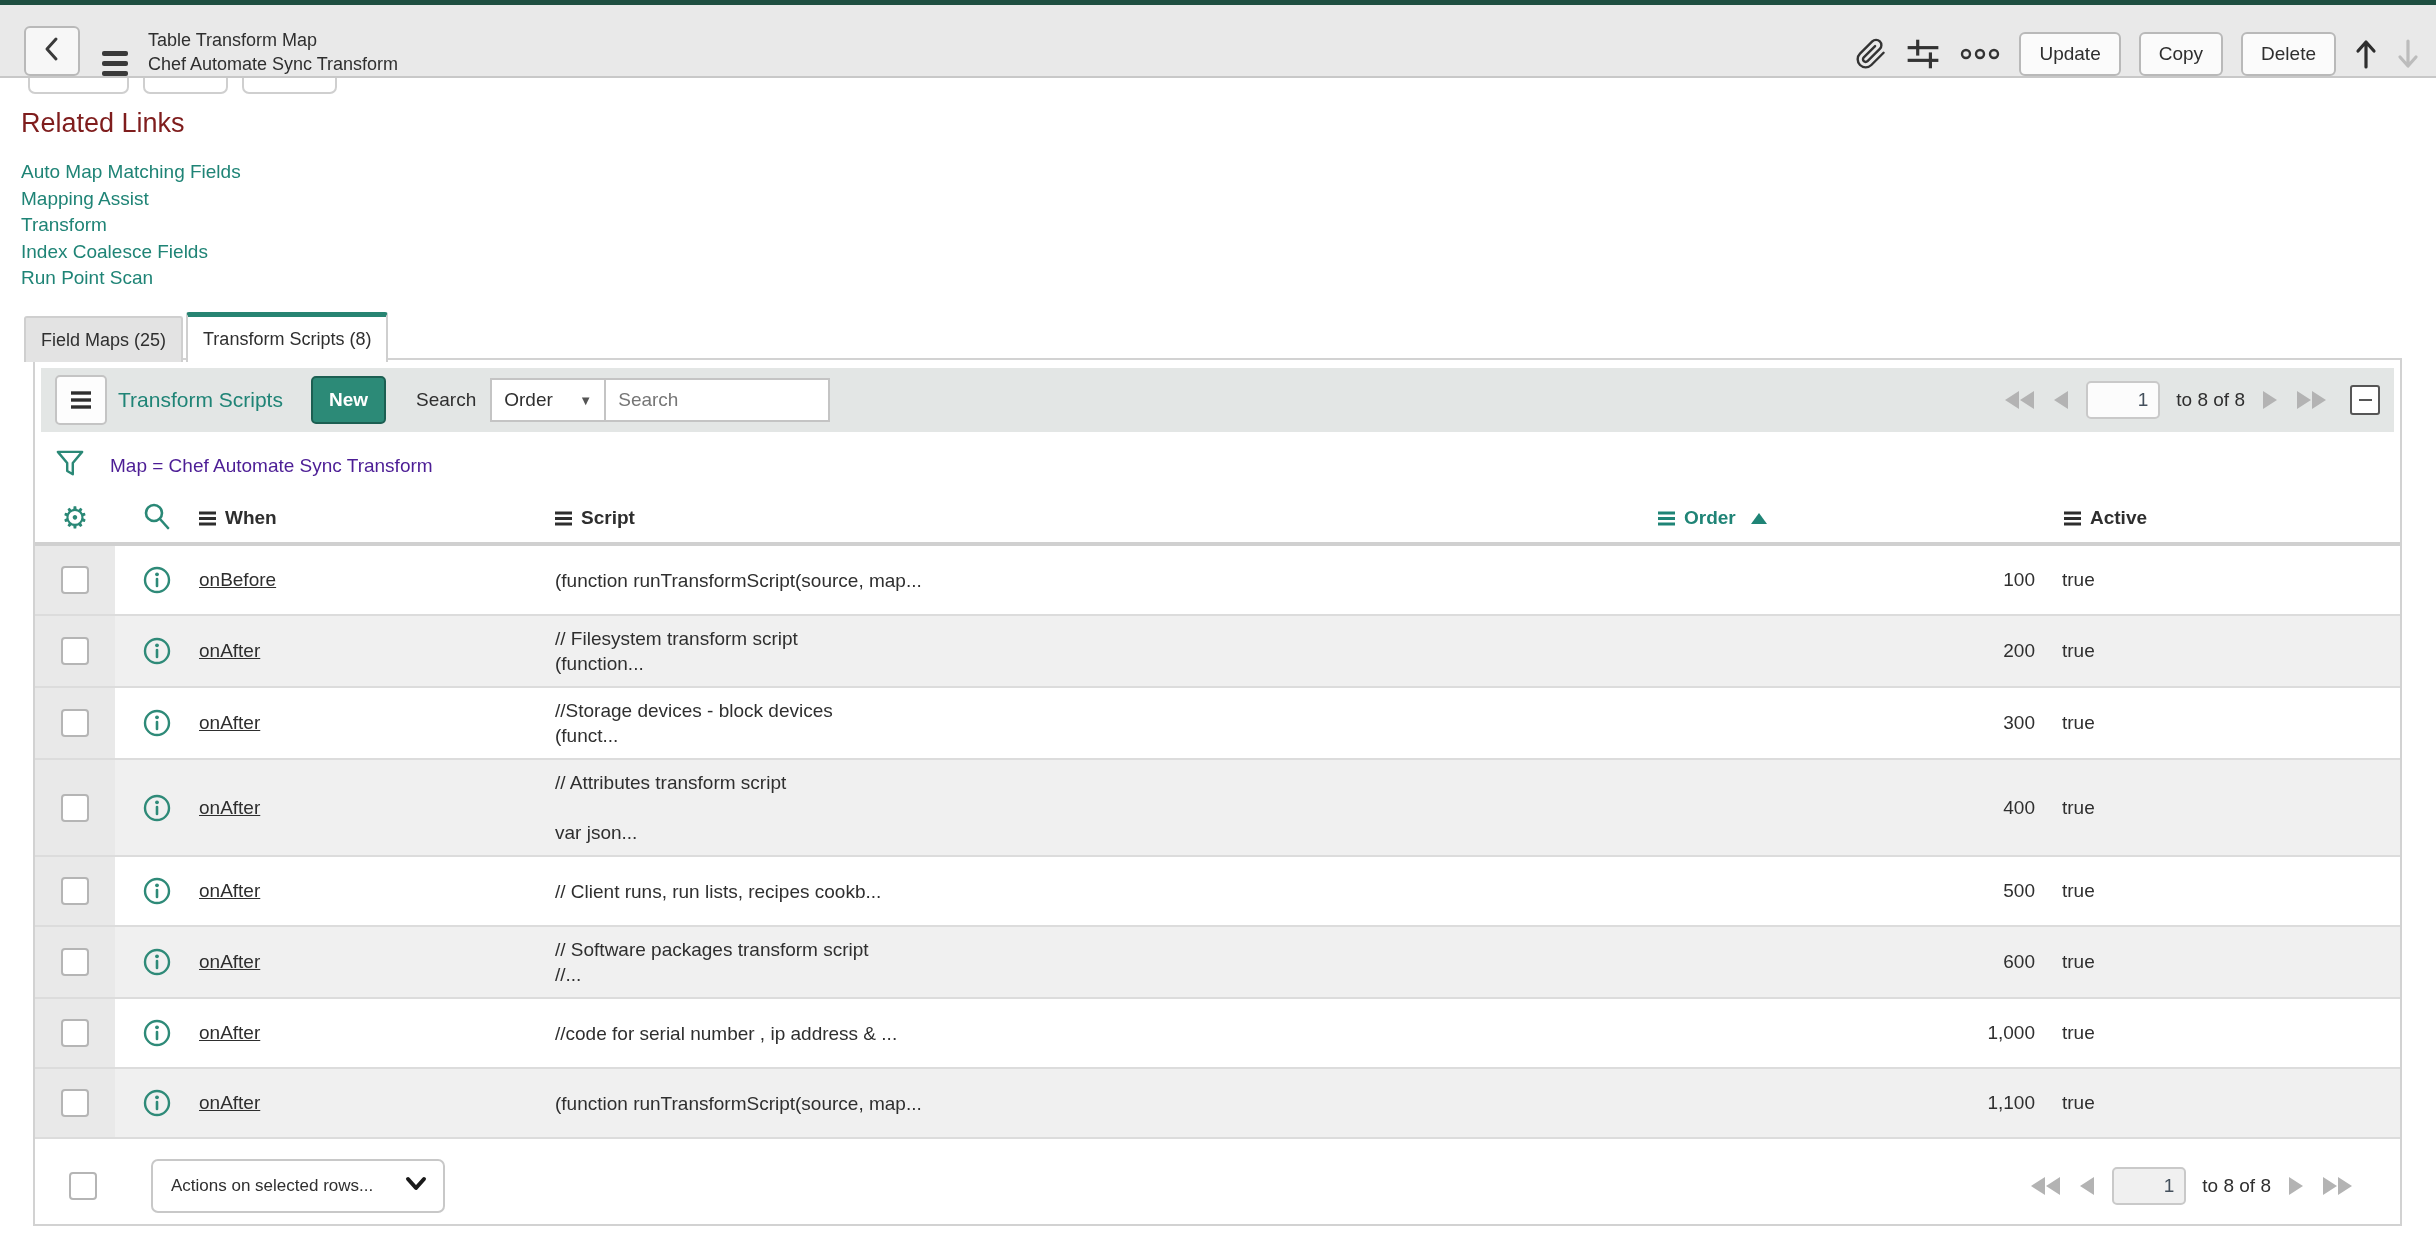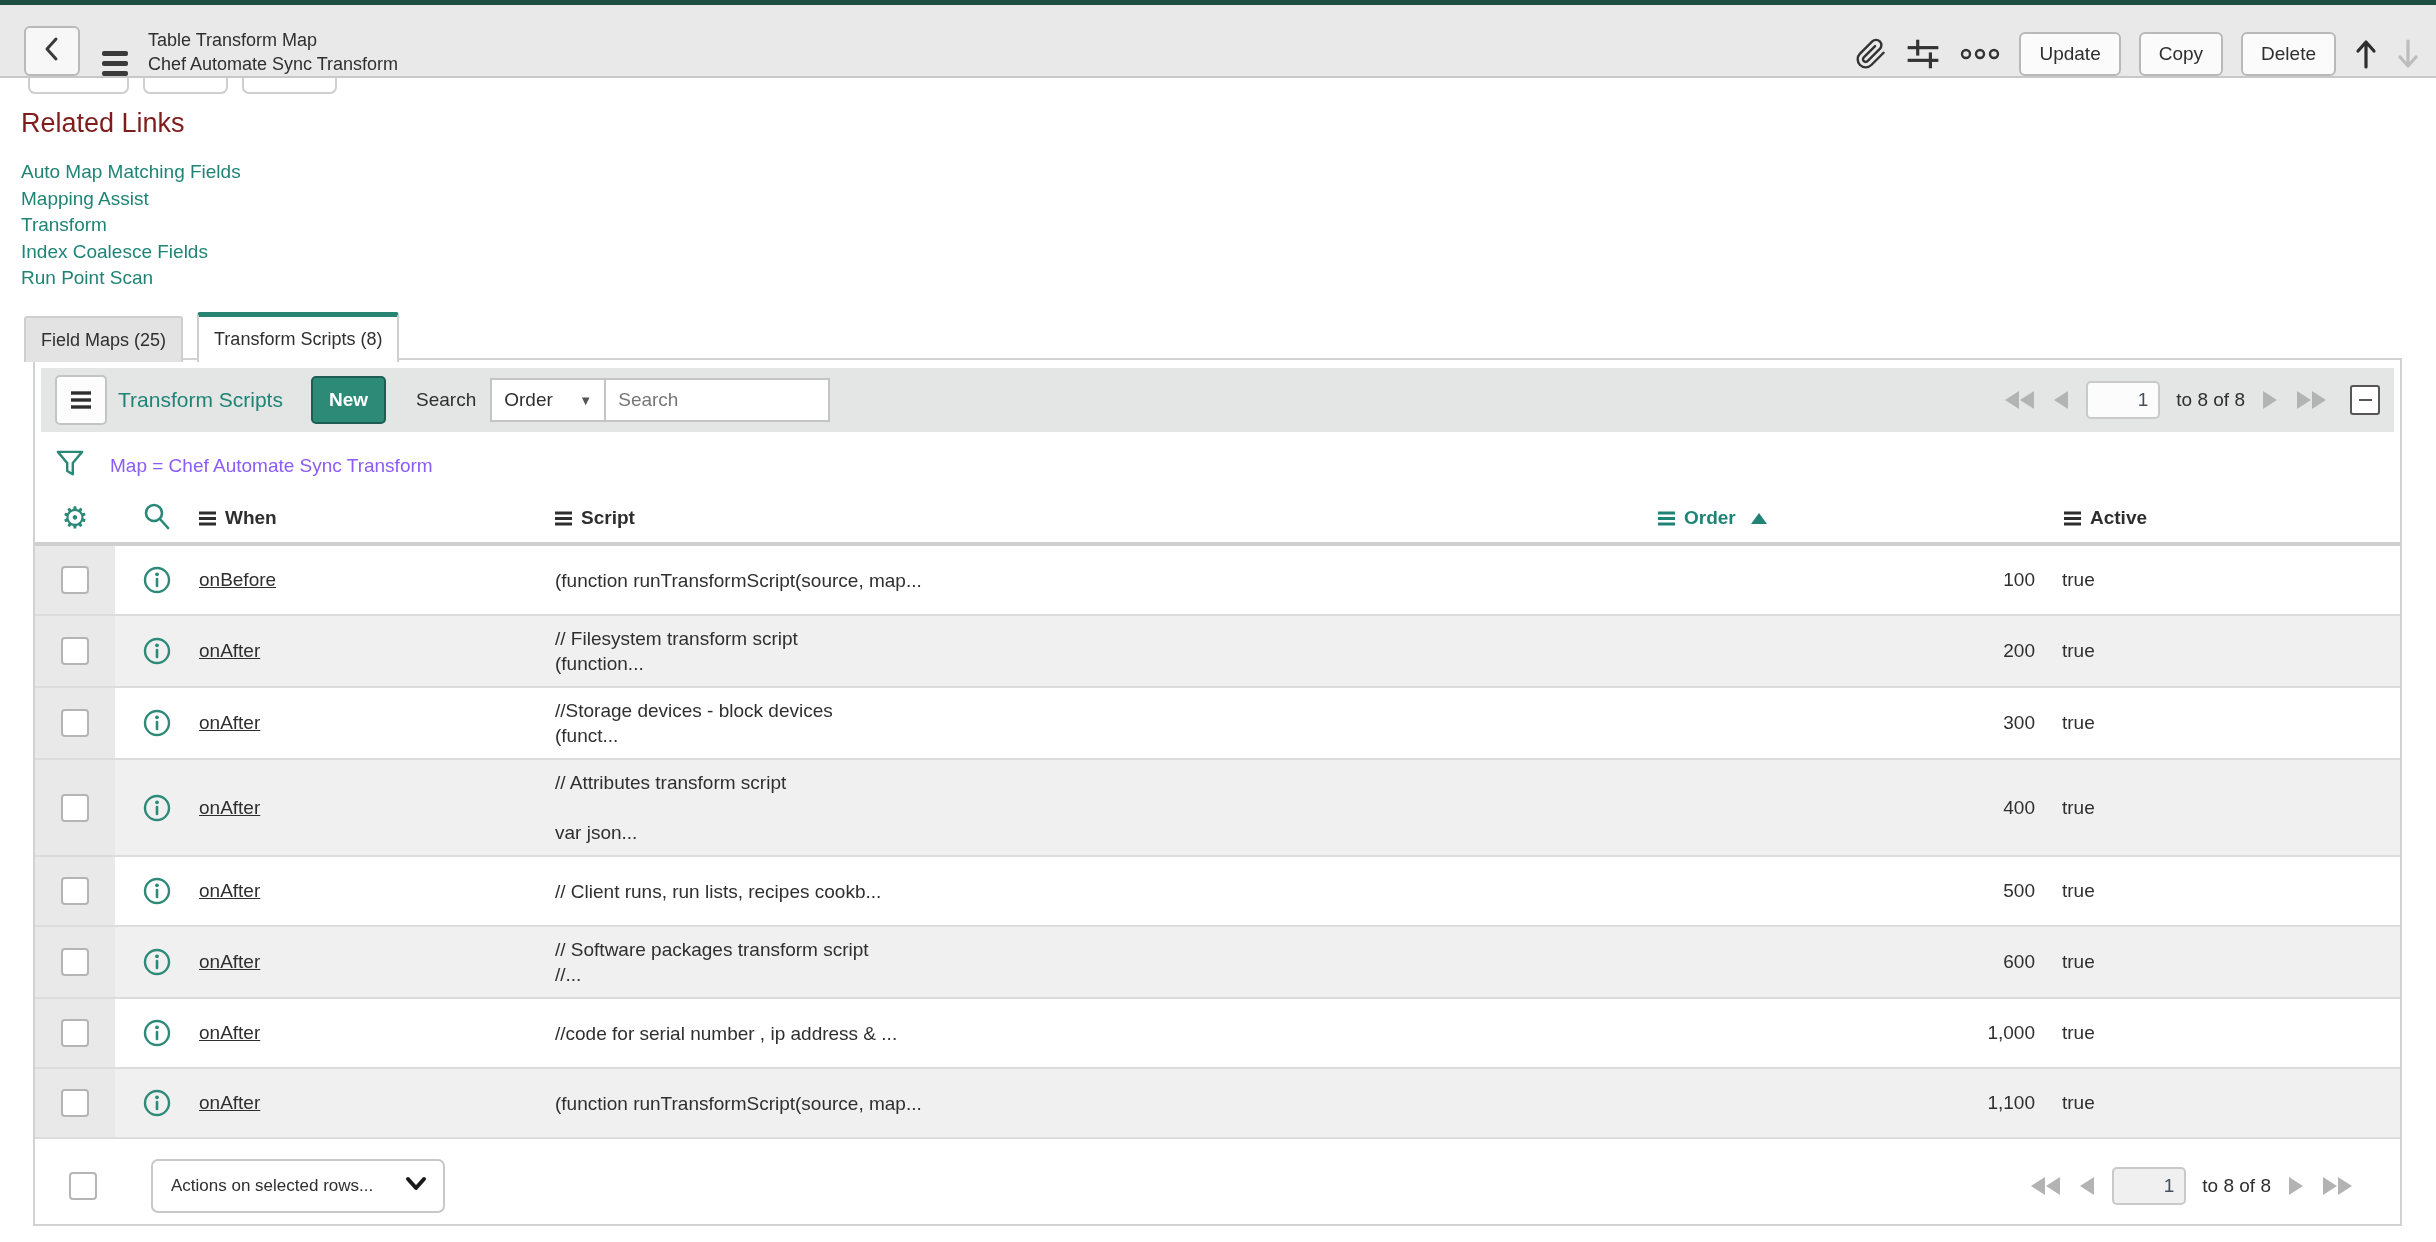--- a/index.html
+++ b/index.html
@@ -31,21 +31,21 @@
     font-family:inherit;
   }
   
   .cutoff-buttons{position:absolute;top:40px;left:28px;display:flex;gap:14px;z-index:5;}
   .cutoff-buttons .hdr-btn{height:54px;background:#fff;border-color:#CFCFCF;border-radius:7px;color:#4a4a4a;}
   
   .related{position:absolute;top:108px;left:21px;z-index:6;}
   .related h2{margin:0 0 20px 0;font-size:27px;font-weight:400;color:#7f1d1d;}
   .related a{display:block;font-size:19px;line-height:26.5px;color:#1F8476;text-decoration:none;cursor:pointer;}
   
-  .tabs{position:absolute;top:312px;left:24px;display:flex;align-items:flex-end;z-index:12;gap:11px;}
+  .tabs{position:absolute;top:312px;left:24px;display:flex;align-items:flex-end;z-index:12;}
   .tab{
     height:46px;padding:0 15px;display:flex;align-items:center;font-size:18px;color:#2f2f2f;
     background:#E3E3E3;border:2px solid #CFCFCF;border-bottom:none;border-radius:3px 3px 0 0;
     margin-right:3px;cursor:pointer;box-sizing:border-box;
   }
   .tab.active{
     background:#ffffff;height:50px;border-top:5px solid #278472;
     box-shadow:0 3px 0 #ffffff;
   }
   
@@ -92,21 +92,21 @@
   }
   .page-input.gray{background:#F0F0F0;}
   .range-label{font-size:19px;color:#2f2f2f;white-space:nowrap;}
   .collapse-btn{
     width:26px;height:26px;border:2px solid #565656;border-radius:3px;background:#fff;
     display:flex;align-items:center;justify-content:center;cursor:pointer;margin-left:6px;
   }
   .collapse-btn i{display:block;width:13px;height:2.5px;background:#565656;}
   
   .filter-row{height:56px;display:flex;align-items:center;padding-left:21px;}
-  .filter-text{margin-left:26px;font-size:19px;color:#8b5cf6;}
+  .filter-text{margin-left:26px;font-size:19px;color:#4c1d95;}
   
   .tbl-header,.row{
     display:grid;grid-template-columns:80px 84px 356px 1096px 390px auto;align-items:center;
   }
   .tbl-header{height:48px;border-bottom:4px solid #D0D0D0;font-size:19px;font-weight:700;color:#2e2e2e;}
   .th-icon-cell{display:flex;align-items:center;justify-content:center;cursor:pointer;}
   .gear-glyph{font-size:30px;line-height:1;color:#2A8876;font-family:"DejaVu Sans",sans-serif;}
   .th{display:flex;align-items:center;gap:9px;cursor:pointer;white-space:nowrap;}
   .th .colbars{flex:0 0 auto;display:block;}
   .th.sorted{color:#1F8476;}

